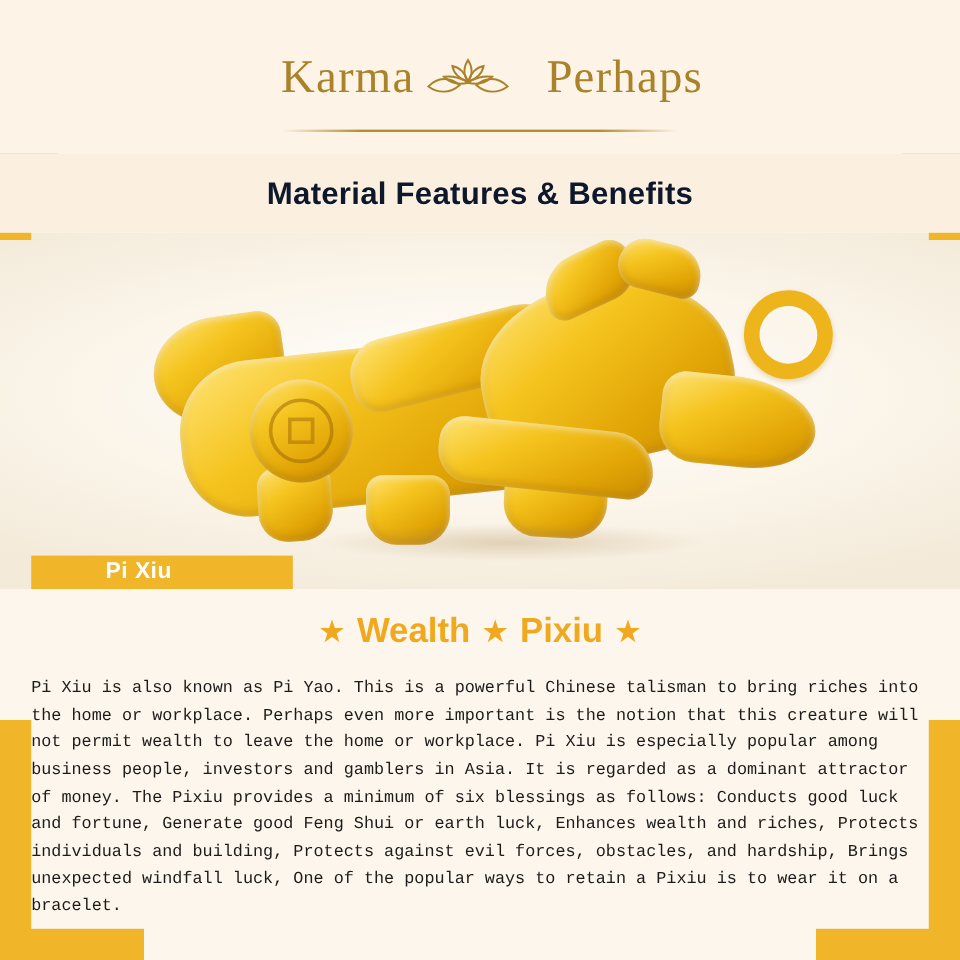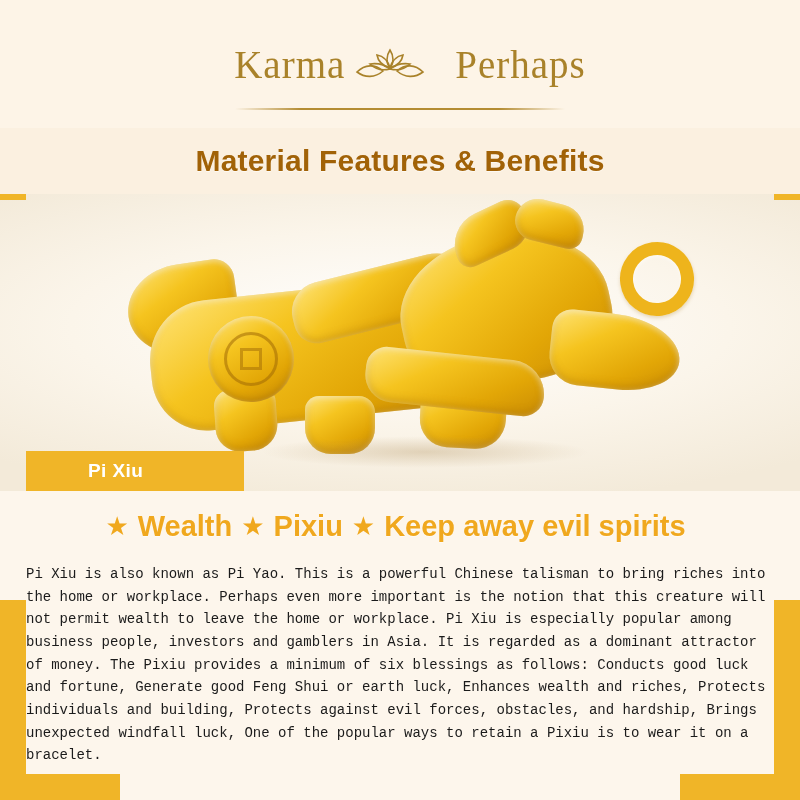--- a/index.html
+++ b/index.html
@@ -90,23 +90,23 @@
   .title-band {
     position: relative;
     height: 66px;
     background: #fbf0e0;
     display: flex;
     align-items: center;
     justify-content: center;
     z-index: 6;
   }
   .title-band h1 {
-    font-size: 30px;
+    font-size: 26px;
     font-weight: bold;
-    color: #a16207;
+    color: #0f172a;
     letter-spacing: 0.2px;
     text-shadow: 0 1px 0 rgba(255,255,255,0.6);
   }
 
   
   .hero {
     position: relative;
     height: 297px;
     background: #fdfaf4;
     overflow: hidden;
@@ -231,21 +231,21 @@
     width: 330px; height: 32px;
     border-radius: 50%;
     background: radial-gradient(ellipse at center, rgba(180,150,100,0.35) 0%, rgba(180,150,100,0) 70%);
   }
 
   
   .label-ribbon {
     position: absolute;
     left: 26px;
     bottom: 0;
-    height: 40px;
+    height: 28px;
     min-width: 218px;
     background: #f0b528;
     display: flex;
     align-items: center;
     padding: 0 22px 0 62px;
     z-index: 7;
     margin-top: 47px;
   }
   .label-ribbon span {
     color: #ffffff;
@@ -360,21 +360,20 @@
       <span>Pi Xiu</span>
     </div>
   </div>
 
   <div class="benefits">
     <span class="star">★</span>
     <span class="benefit-text">Wealth</span>
     <span class="star">★</span>
     <span class="benefit-text">Pixiu</span>
     <span class="star">★</span>
-    <span class="benefit-text">Keep away evil spirits</span>
   </div>
 
   <div class="body-copy">
     <p>Pi Xiu is also known as Pi Yao. This is a powerful Chinese talisman to bring riches into the home or workplace. Perhaps even more important is the notion that this creature will not permit wealth to leave the home or workplace. Pi Xiu is especially popular among business people, investors and gamblers in Asia. It is regarded as a dominant attractor of money. The Pixiu provides a minimum of six blessings as follows: Conducts good luck and fortune, Generate good Feng Shui or earth luck, Enhances wealth and riches, Protects individuals and building, Protects against evil forces, obstacles, and hardship, Brings unexpected windfall luck, One of the popular ways to retain a Pixiu is to wear it on a bracelet.</p>
   </div>
 
   <div class="footer-spacer"></div>
 </div>
 
 </body></html>

